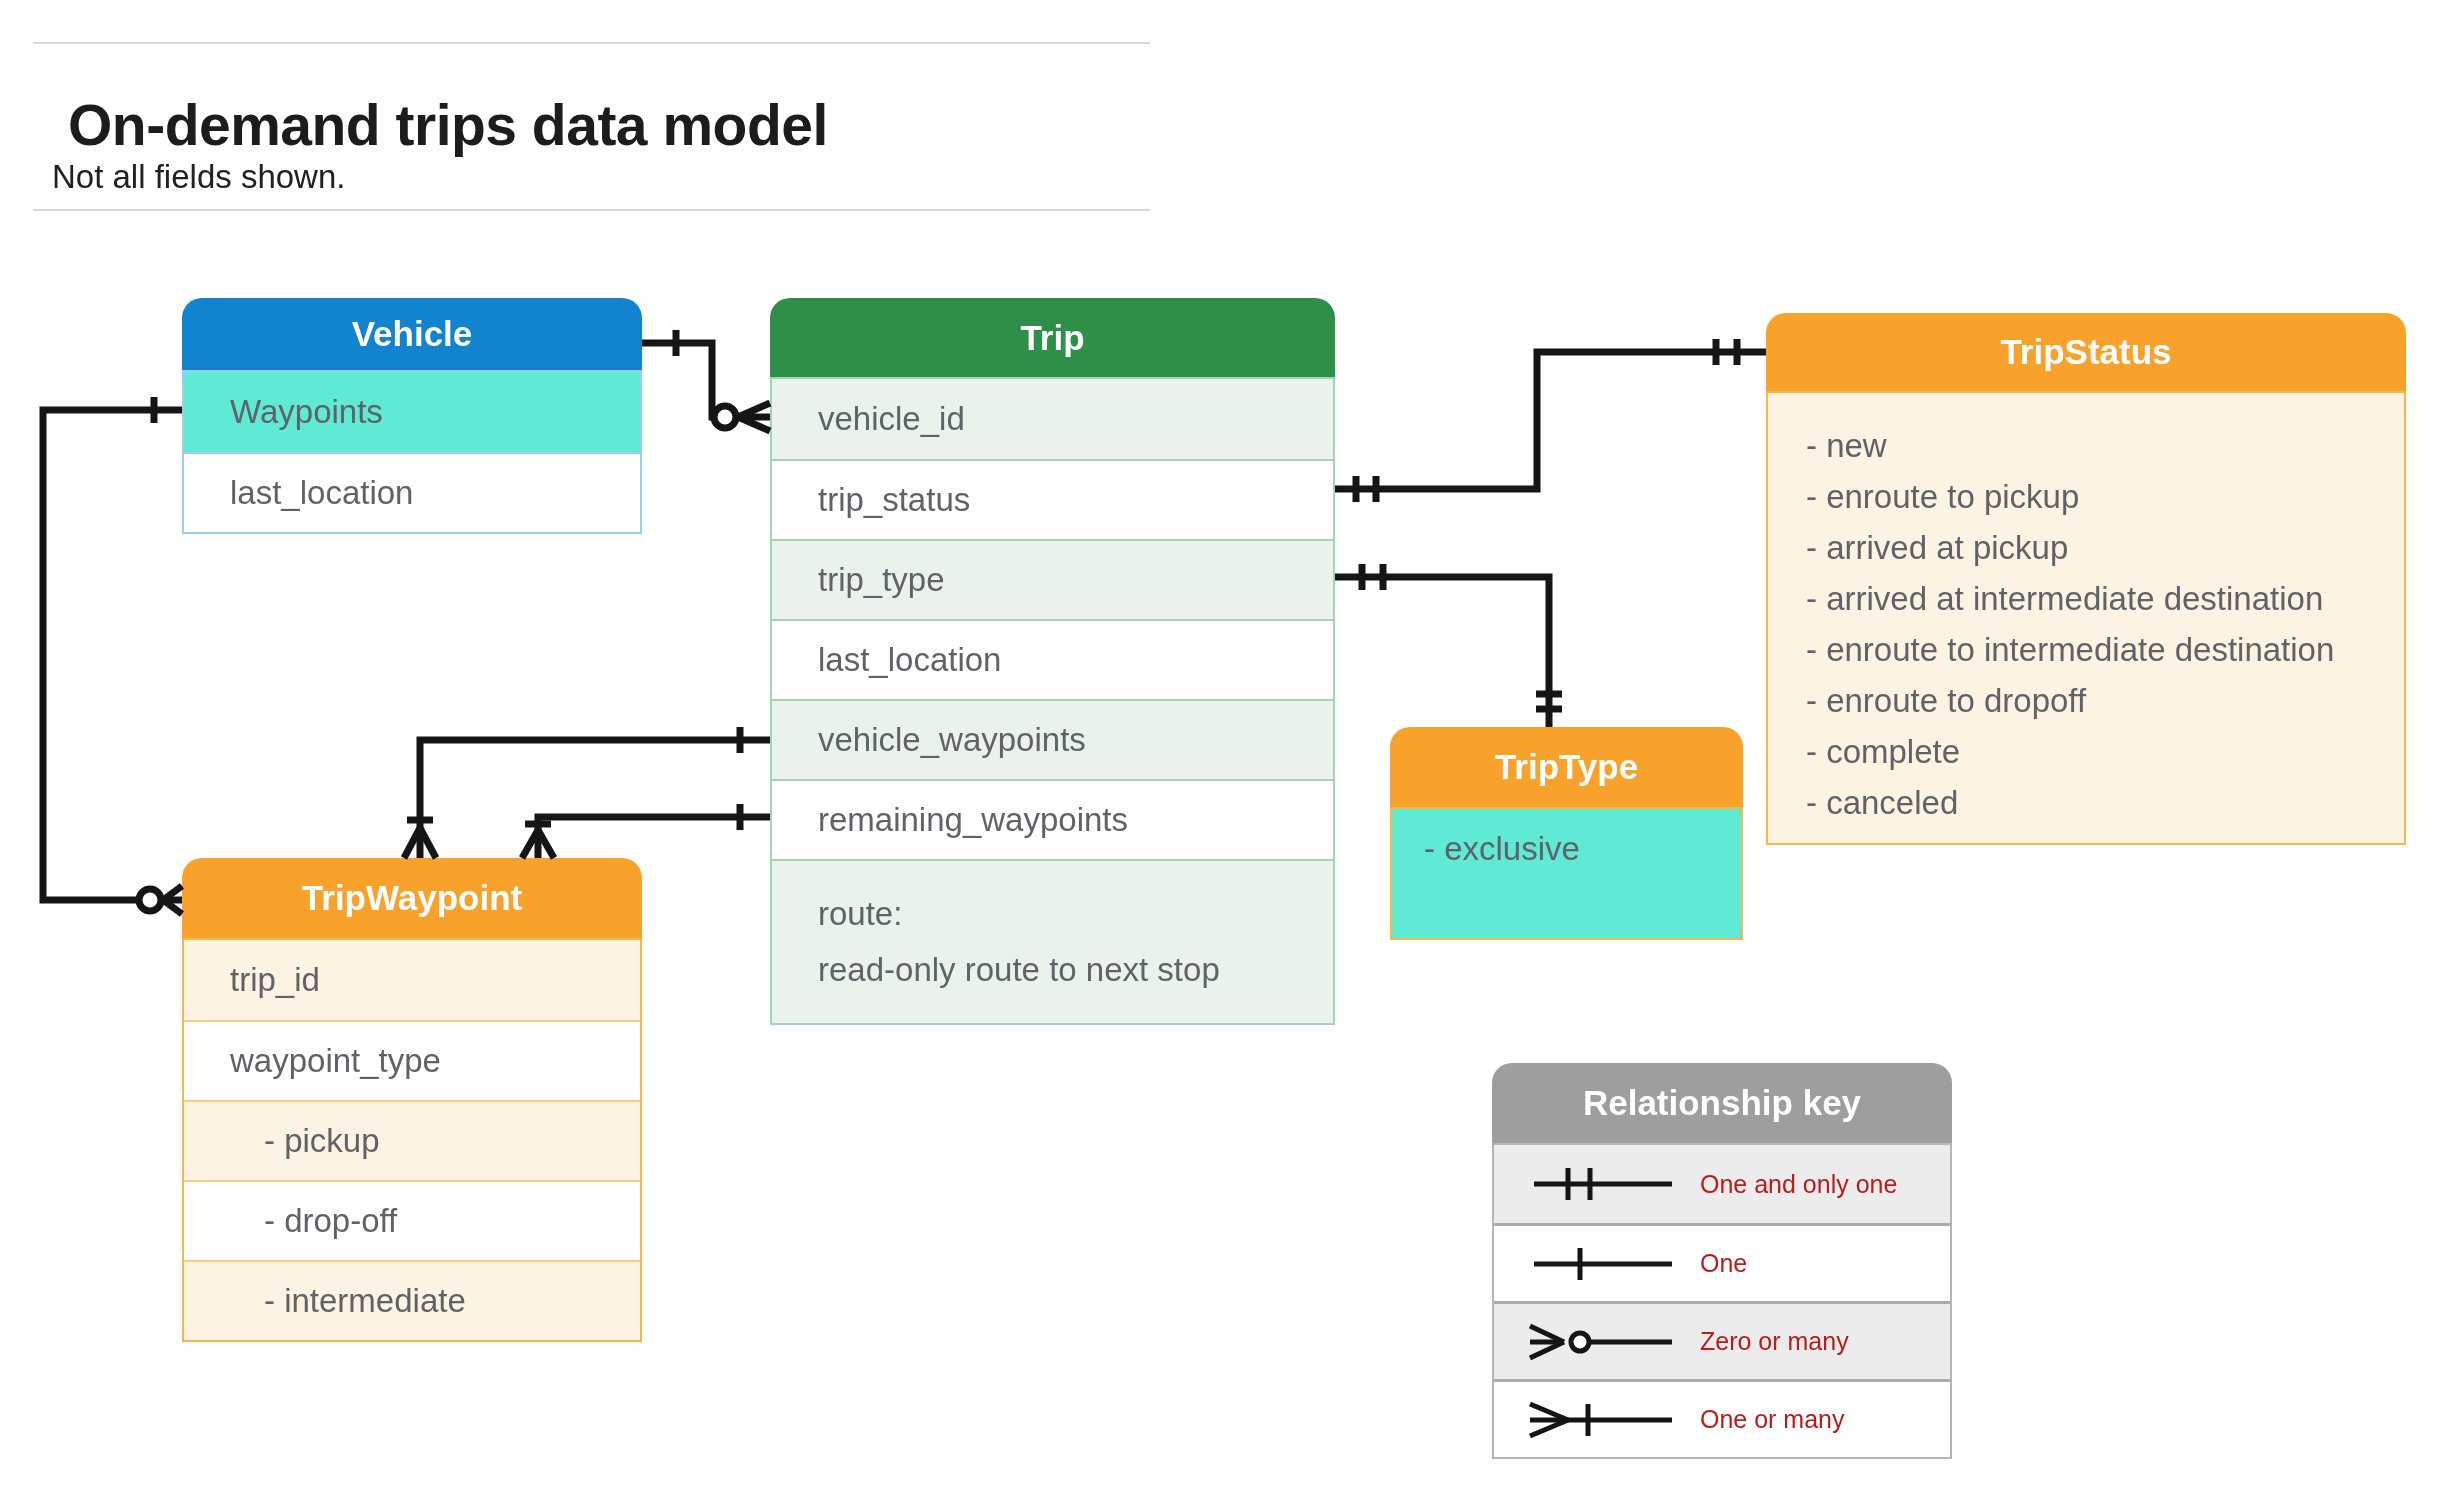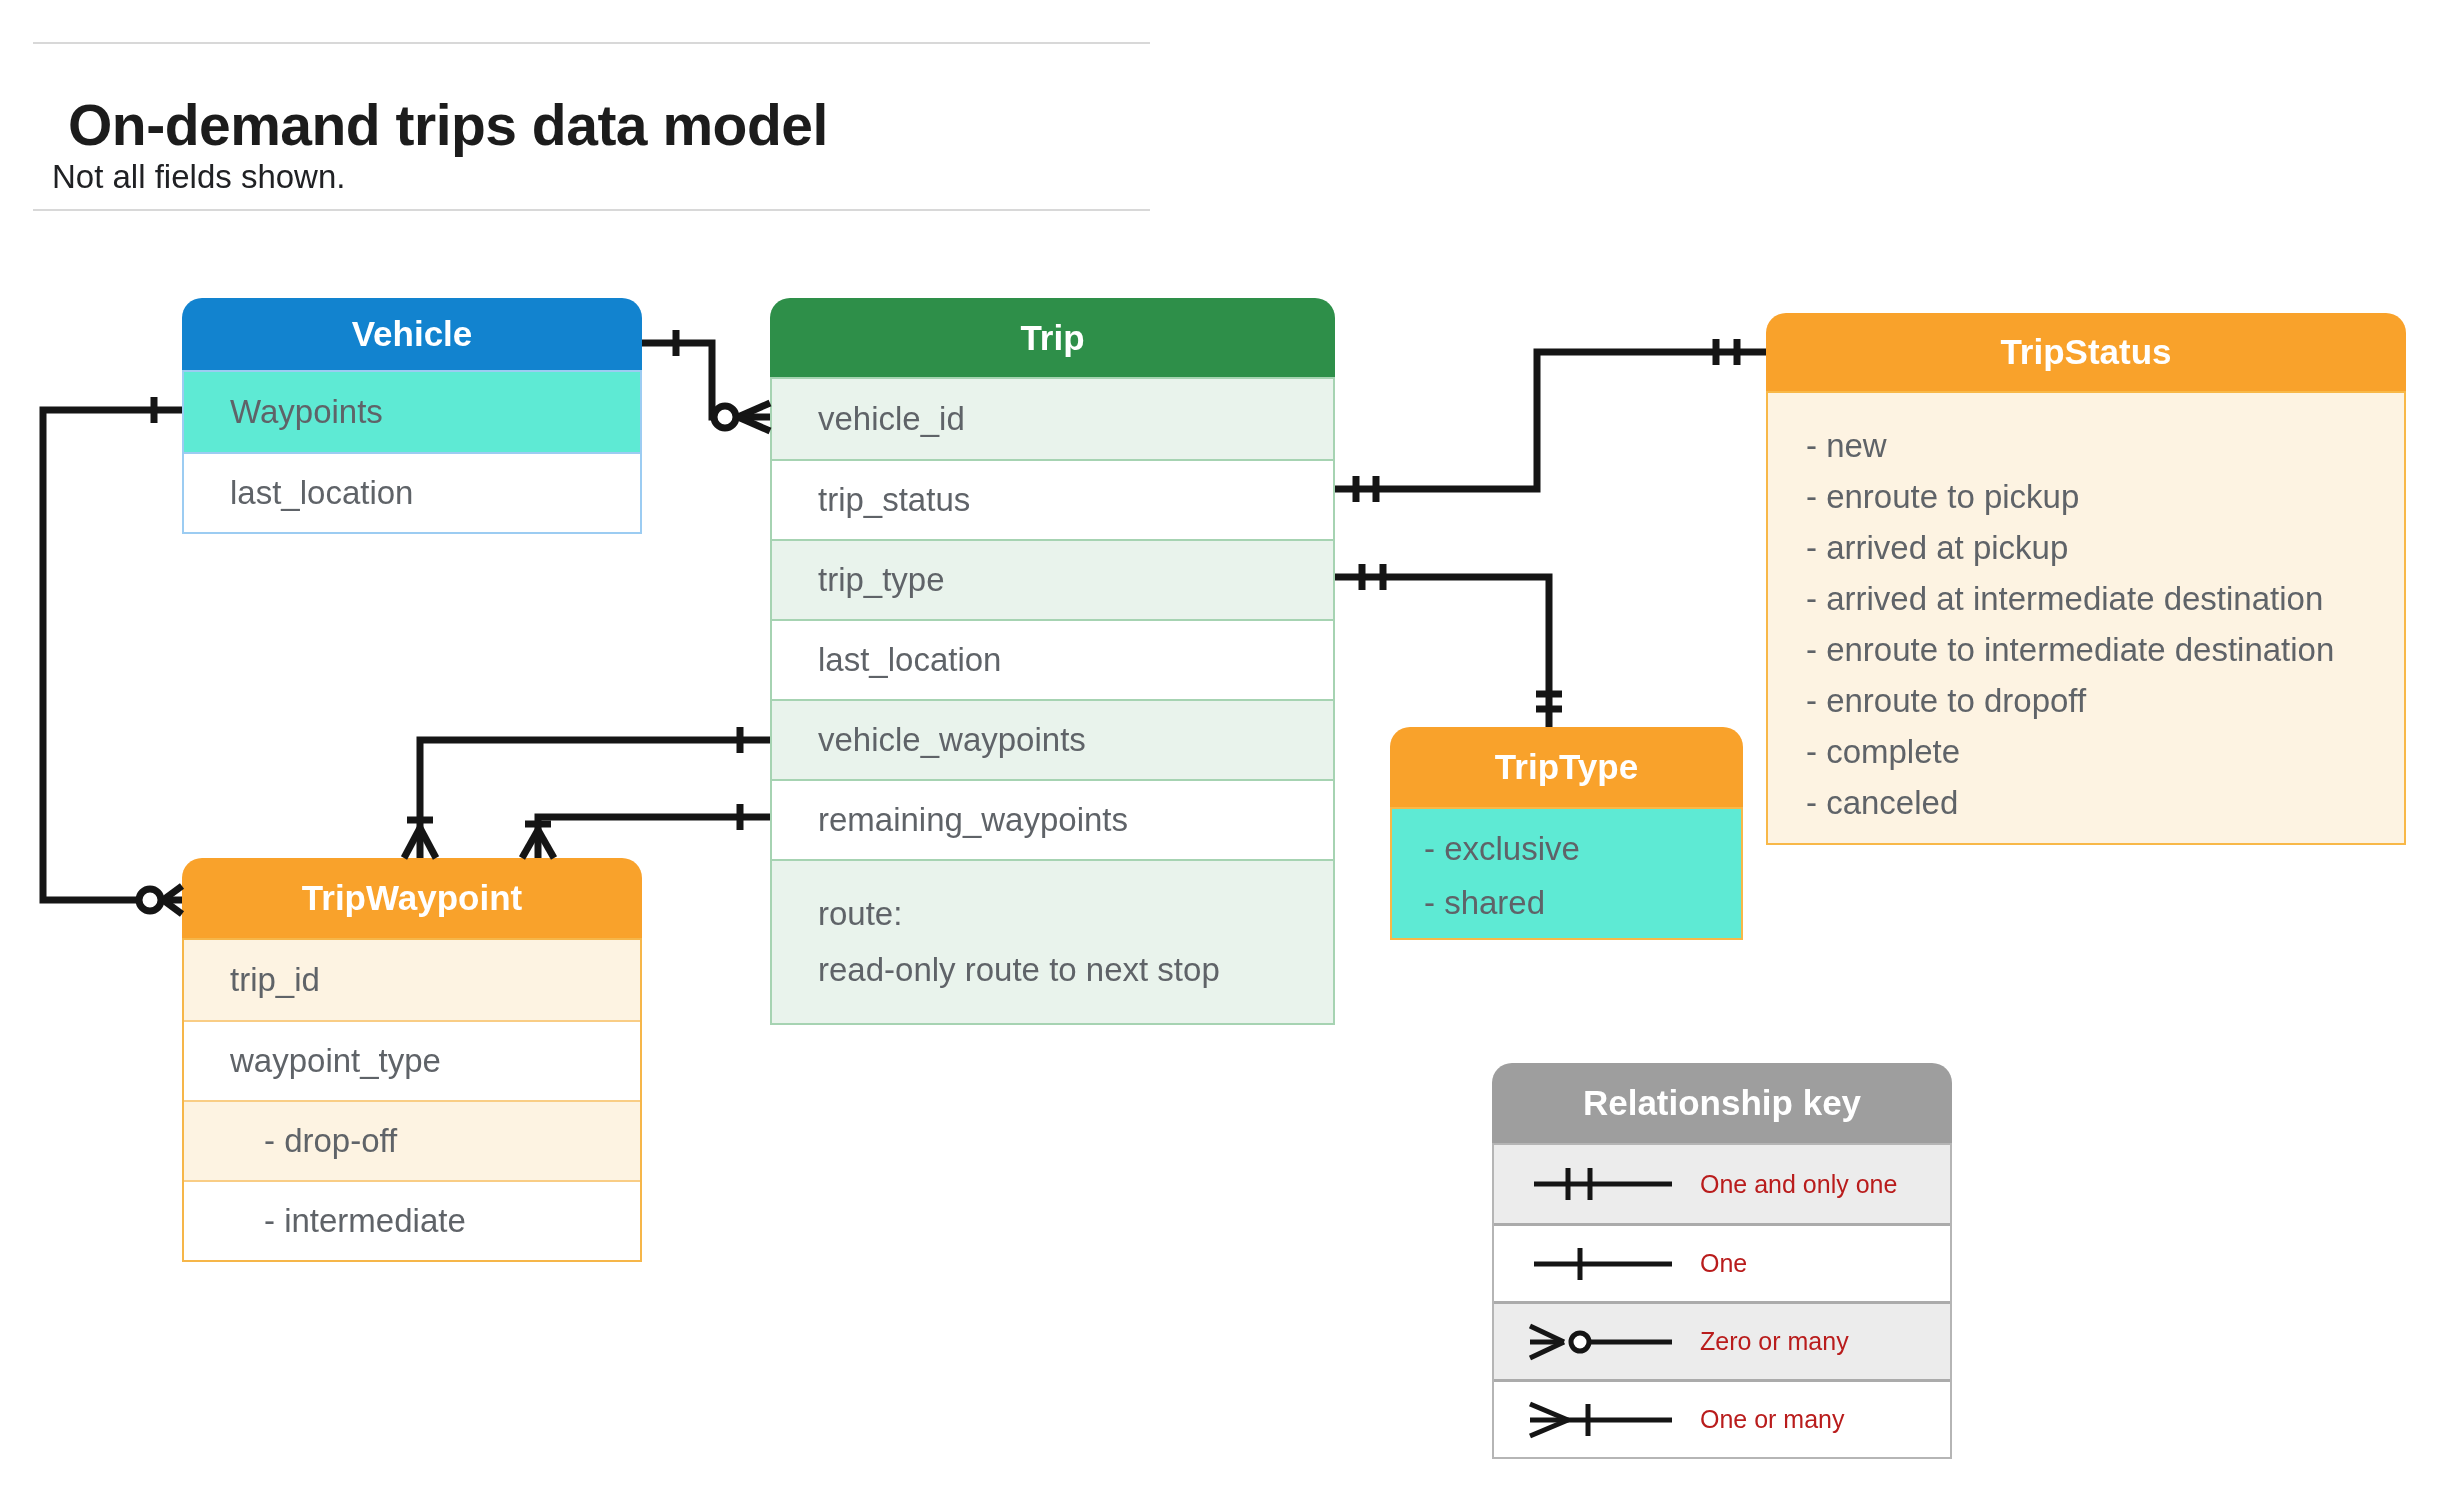--- a/index.html
+++ b/index.html
@@ -113,29 +113,29 @@
         <div class="item">- enroute to dropoff</div>
         <div class="item">- complete</div>
         <div class="item">- canceled</div>
       </div>
   </div>
 
   <div class="ent triptype">
     <div class="ehead">TripType</div>
     <div class="ebody">
         <div class="item">- exclusive</div>
-        <div class="item">- shared</div>
       </div>
   </div>
 
   <div class="ent tripwaypoint">
     <div class="ehead">TripWaypoint</div>
     <div class="ebody">
         <div class="row">trip_id</div>
         <div class="row">waypoint_type</div>
+        <div class="row indent">- pickup</div>
         <div class="row indent">- drop-off</div>
         <div class="row indent">- intermediate</div>
       </div>
   </div>
 
   <div class="ent key">
     <div class="ehead">Relationship key</div>
     <div class="ebody">
         <div class="krow">
           <svg viewBox="0 0 150 44" width="150" height="44">

